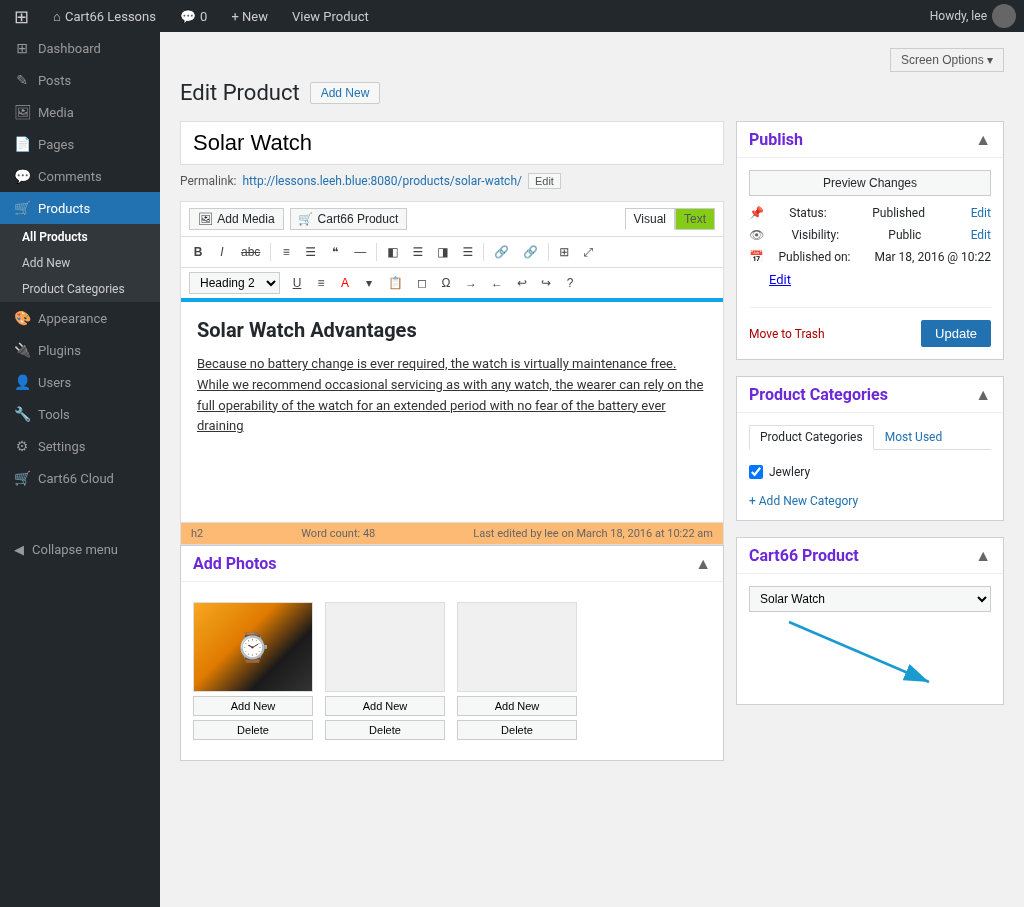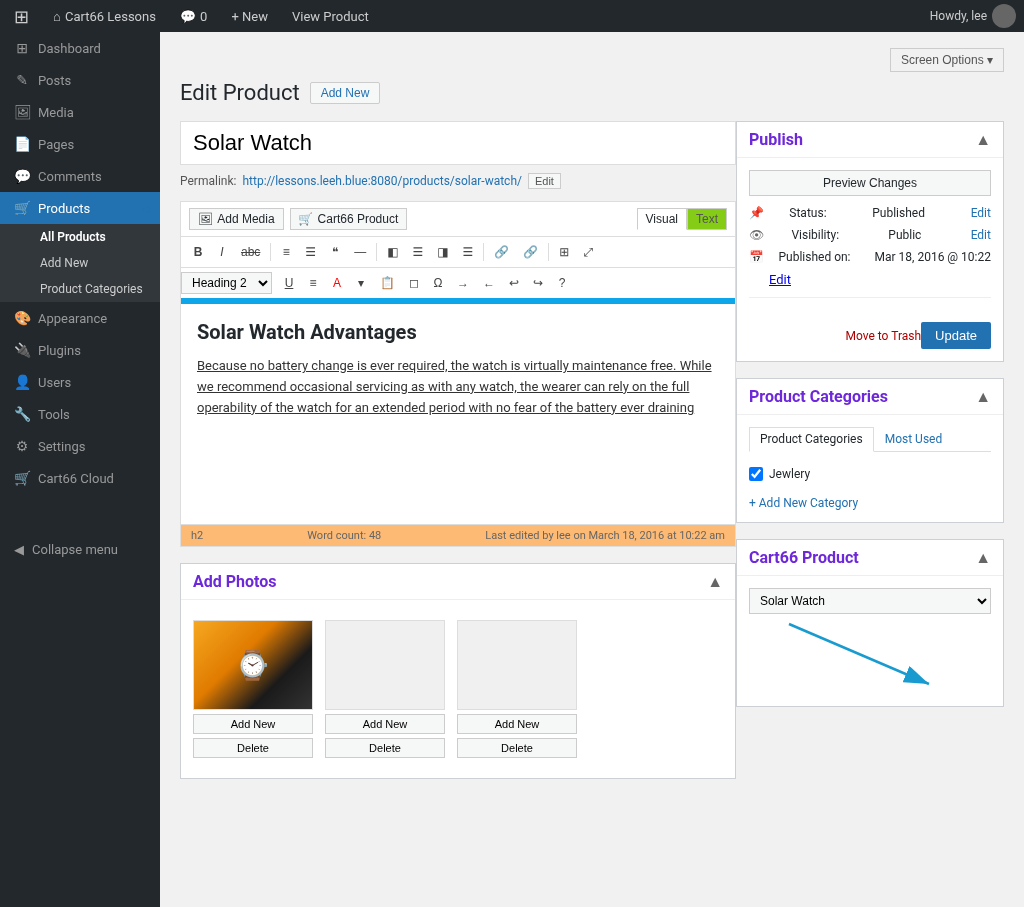--- a/index.html
+++ b/index.html
@@ -41,21 +41,21 @@
       gap: 8px;
       padding: 8px 10px;
       color: #999;
       cursor: pointer;
       font-size: 13px;
       border-left: 4px solid transparent;
     }
     .menu-item.active { background: #2271b1; color: #fff; border-left-color: #2271b1; }
     .menu-item .menu-icon { width: 16px; text-align: center; font-size: 14px; }
     .submenu { background: #32373c; }
-    .submenu-item { padding: 6px 10px 6px 40px; color: #ccc; cursor: pointer; font-size: 12px; }
+    .submenu-item { padding: 6px 10px 6px 22px; color: #ccc; cursor: pointer; font-size: 12px; }
     .submenu-item.active { color: #fff; font-weight: 600; }
     .menu-arrow { margin-left: auto; font-size: 10px; color: #2271b1; }
 
     
     #wpbody-content {
       flex: 1;
       padding: 16px 20px;
       background: #f1f1f1;
     }
 
@@ -95,21 +95,21 @@
       padding: 3px 10px;
       font-size: 12px;
       cursor: pointer;
       color: #2271b1;
       border-radius: 2px;
     }
 
     
     .edit-layout {
       display: flex;
-      gap: 0;
+      gap: 12px;
     }
     .edit-main { flex: 1; }
     .edit-sidebar { width: 268px; flex-shrink: 0; }
 
     
     .post-title-input {
       width: 100%;
       font-size: 22px;
       padding: 8px 12px;
       border: 1px solid #ddd;
@@ -190,22 +190,22 @@
       cursor: pointer;
       color: #444;
       font-size: 12px;
       min-width: 22px;
       text-align: center;
     }
     .tb-separator { width: 1px; height: 18px; background: #ddd; margin: 0 2px; }
     .toolbar-row-2 {
       display: flex;
       align-items: center;
-      padding: 4px 0;
-      border-bottom: 6px solid #0ea5e9;
+      padding: 4px 8px;
+      border-bottom: 4px solid #0ea5e9;
       gap: 2px;
     }
     .heading-select {
       padding: 2px 6px;
       font-size: 12px;
       border: 1px solid #ccc;
       background: #f6f7f7;
       cursor: pointer;
       margin-right: 4px;
     }
@@ -264,25 +264,25 @@
       background: #f6f7f7;
       border: 1px solid #ccc;
       padding: 5px 10px;
       font-size: 12px;
       cursor: pointer;
       color: #23282d;
       margin-bottom: 10px;
     }
     .publish-actions {
       display: flex;
-      justify-content: flex-end;
-      align-items: center;
-      padding-top: 24px;
+      justify-content: space-between;
+      align-items: center;
+      padding-top: 12px;
       border-top: 1px solid #eee;
-      margin-top: 10px;
+      margin-top: 20px;
     }
     .trash-link { color: #a00; text-decoration: none; font-size: 12px; cursor: pointer; }
     .update-btn {
       background: #2271b1;
       border: none;
       color: #fff;
       padding: 6px 14px;
       font-size: 13px;
       cursor: pointer;
       border-radius: 2px;
@@ -536,21 +536,21 @@
             <span>h2</span>
             <span>
               <span>Word count:</span>
               <span>48</span>
             </span>
             <span>Last edited by lee on March 18, 2016 at 10:22 am</span>
           </div>
         </div>
 
         
-        <div class="metabox" style="margin-top:16px;">
+        <div class="metabox" style="">
           <div class="metabox-header">
             <span class="metabox-title">Add Photos</span>
             <span class="metabox-toggle">▲</span>
           </div>
           <div class="metabox-body">
             <div class="photos-grid">
 
               <div class="photo-slot">
                 <div class="photo-thumb">
                   <div class="watch-img">⌚</div>

